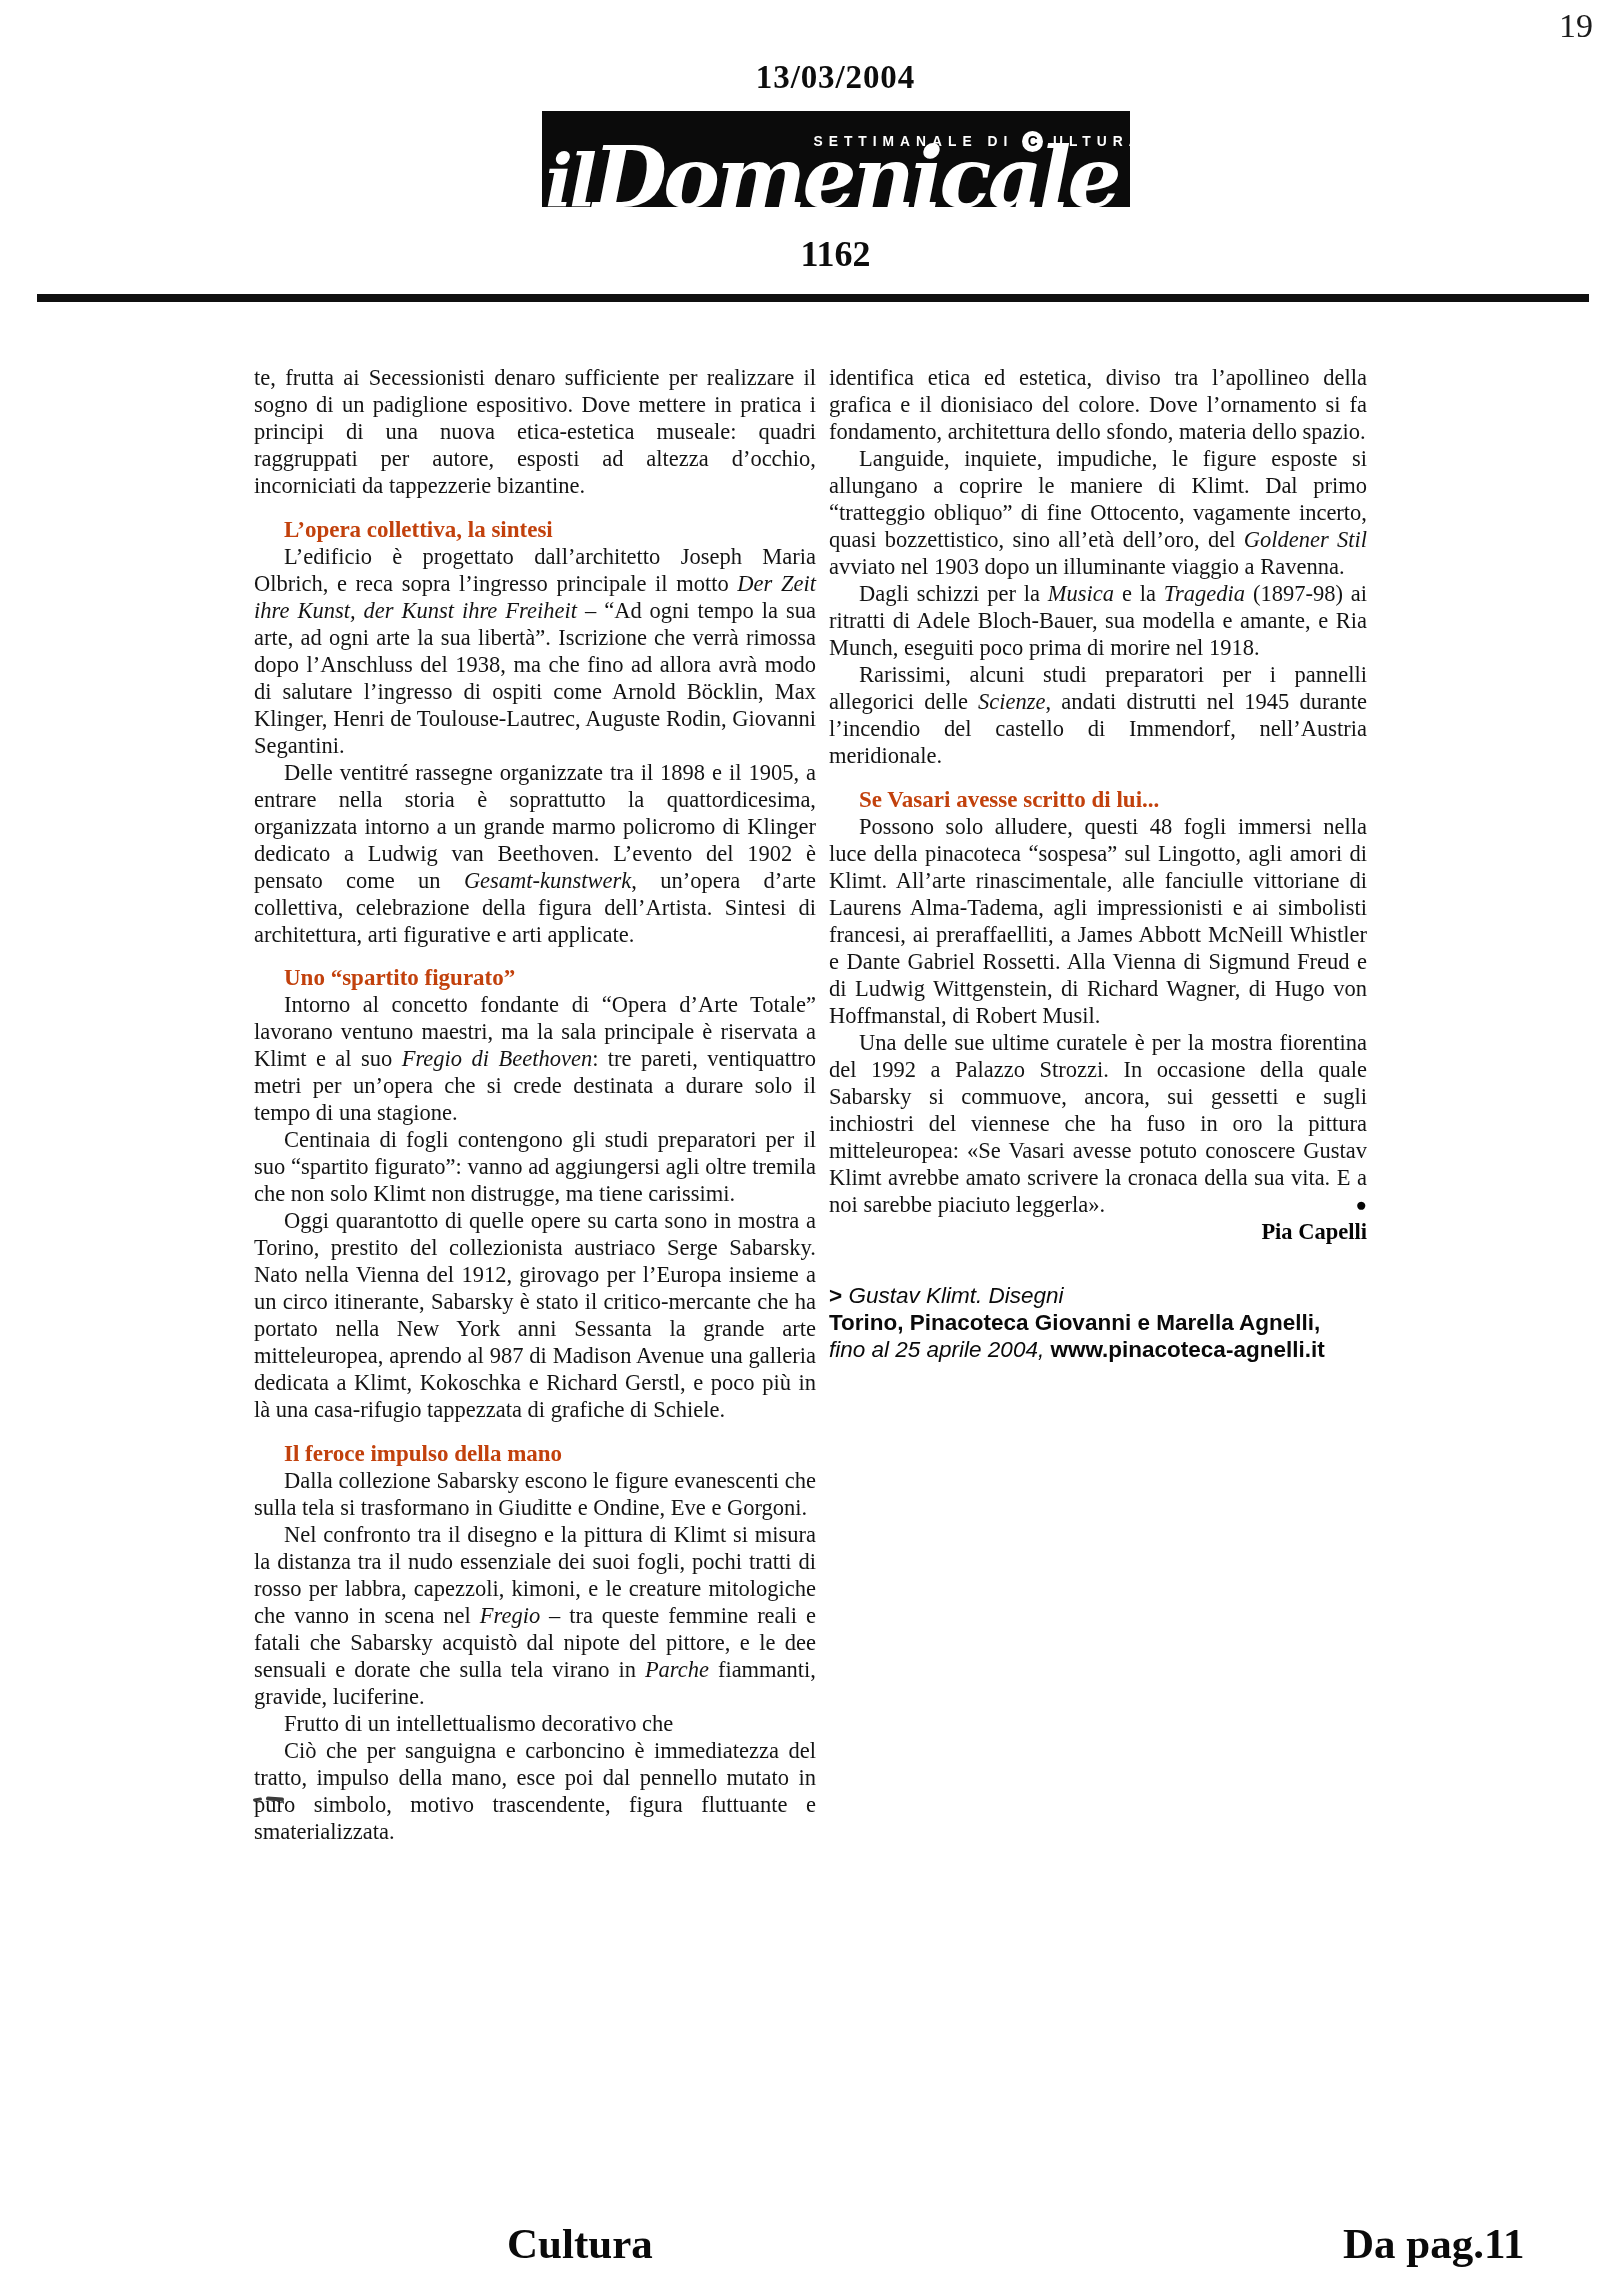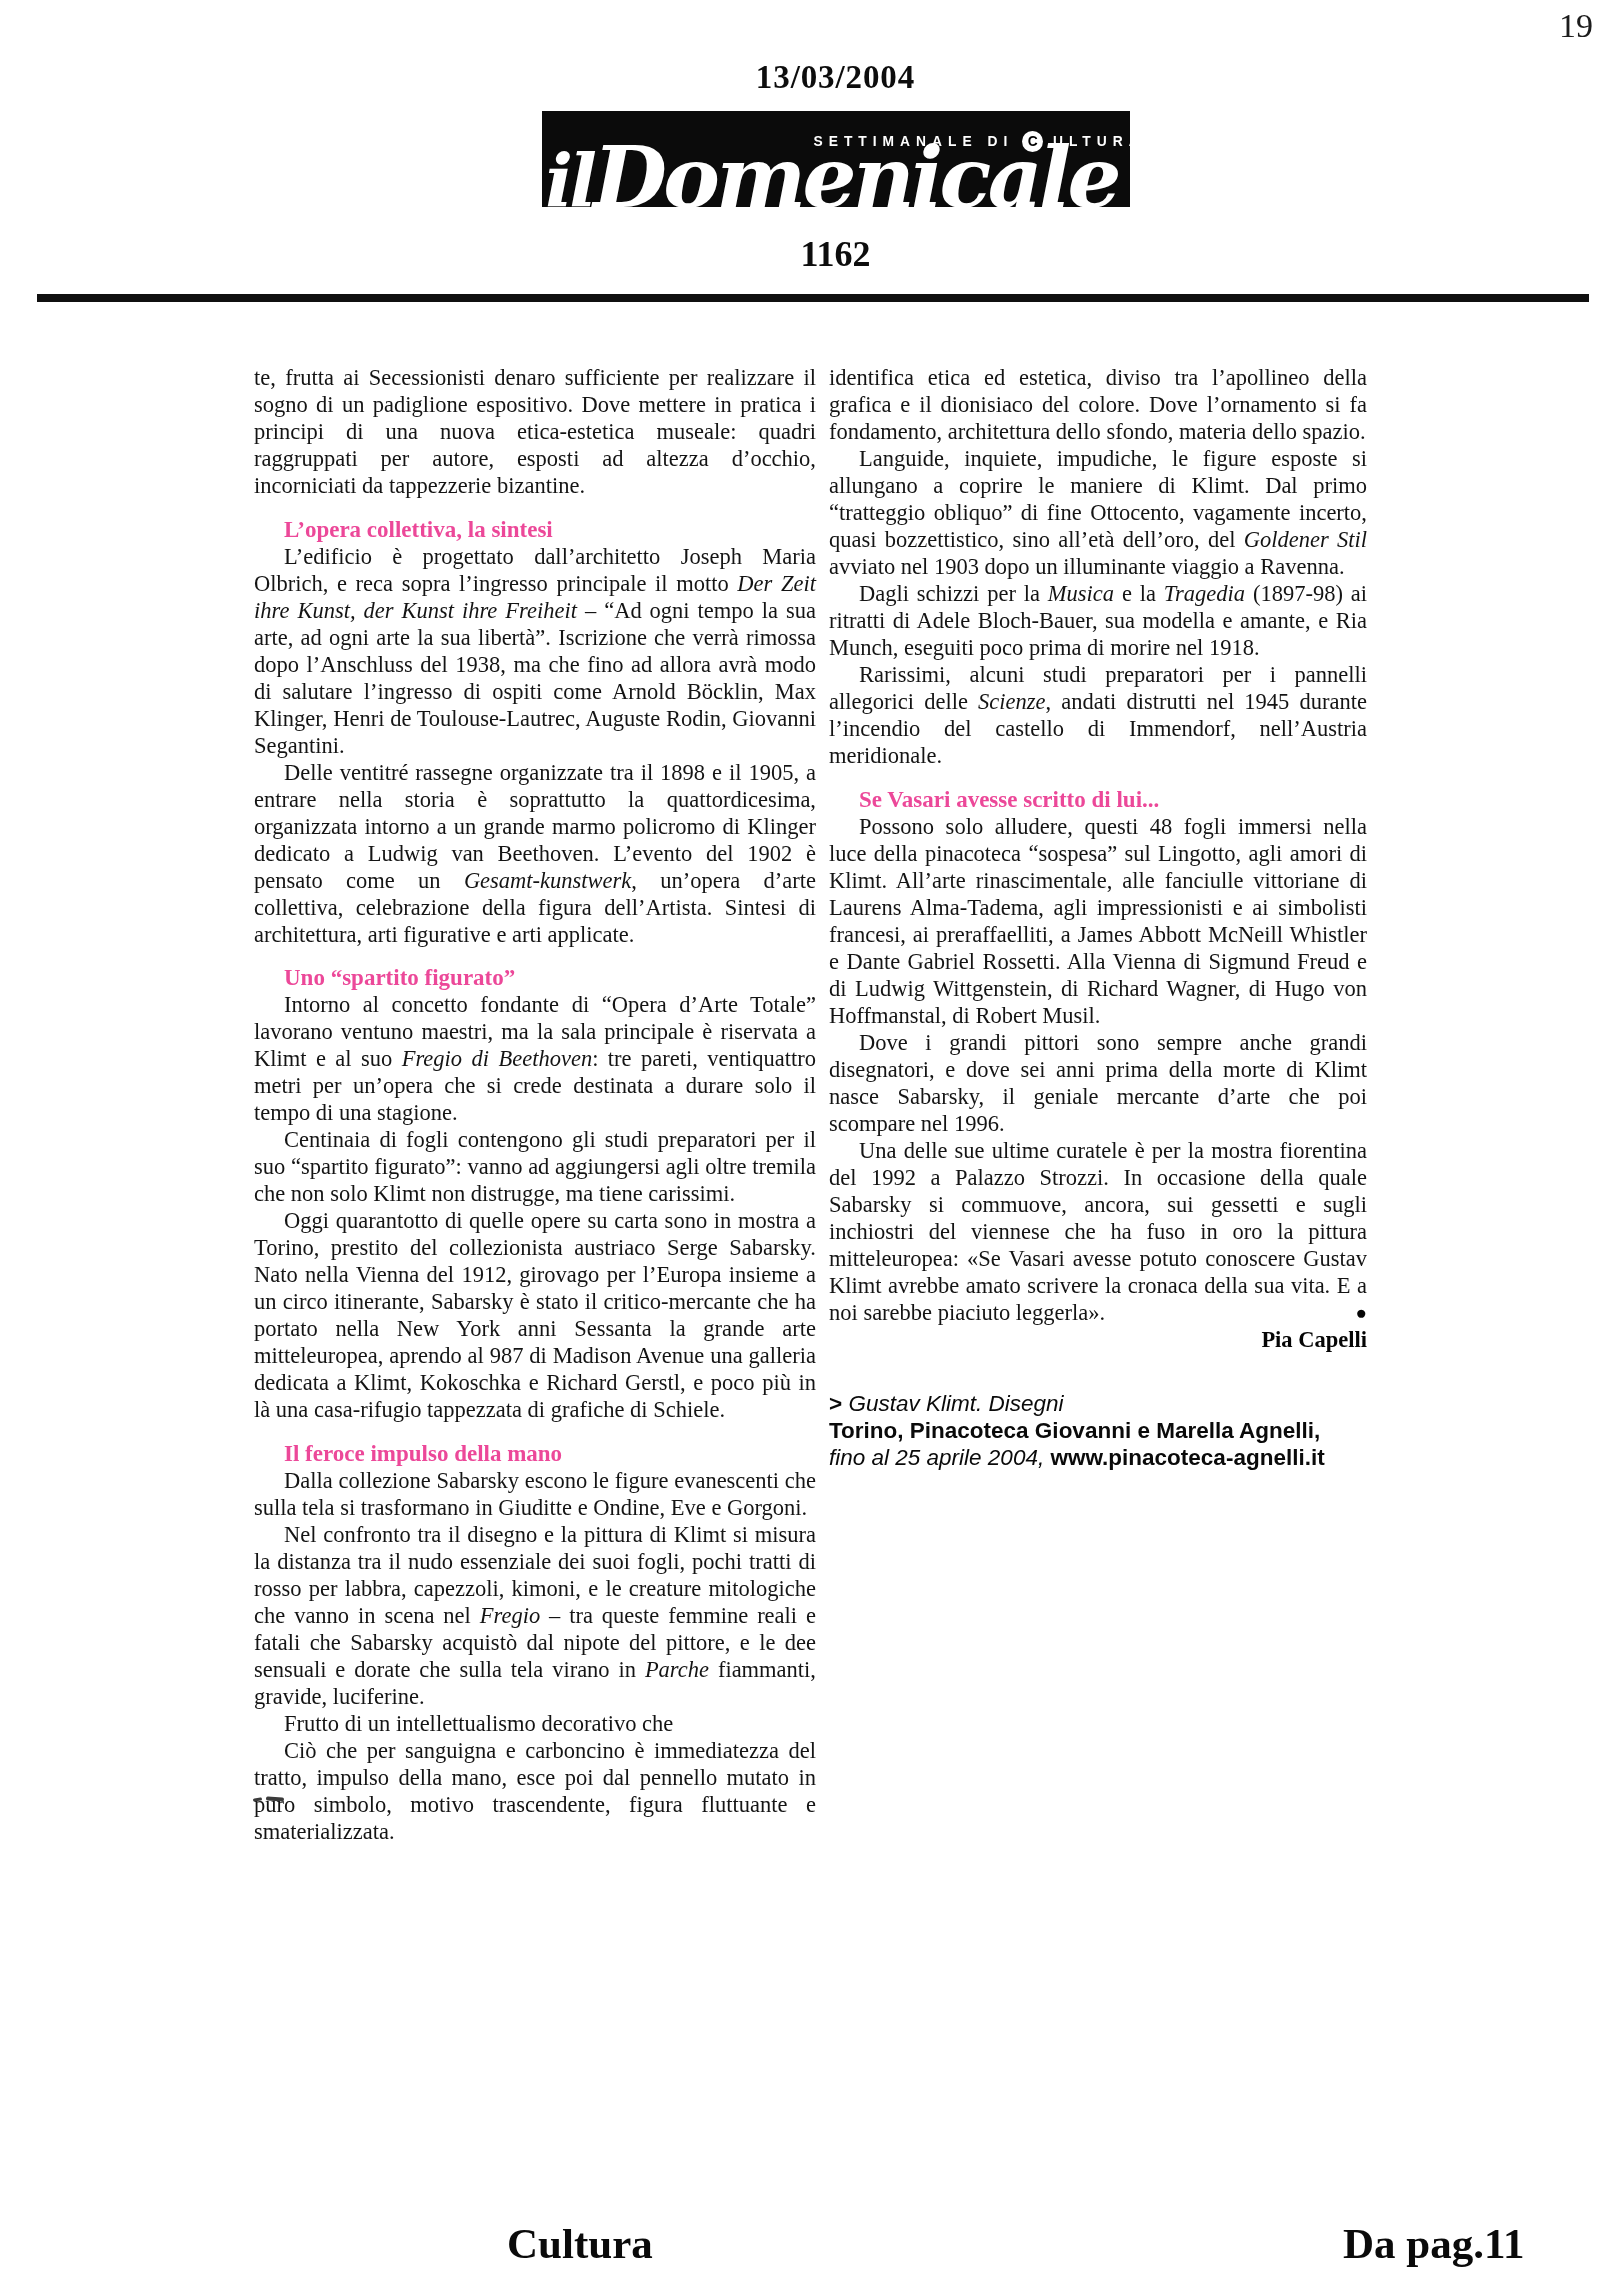--- a/index.html
+++ b/index.html
@@ -56,21 +56,21 @@
   .col {
     position:absolute; top:364px;
     text-align:justify;
     font-size:22.5px; line-height:27px;
   }
   .col-left  { left:254px; width:562px; }
   .col-right { left:829px; width:538px; }
   .para { margin:0; text-indent:30px; }
   .para.noindent { text-indent:0; }
   .subhead {
-    font-size:23px; font-weight:700; color:#ec4899;
+    font-size:23px; font-weight:700; color:#c2410c;
     margin:16.5px 0 0; text-indent:30px;
   }
   .seg-i { font-style:italic; }
   .seg-b { font-weight:700; }
   .byline { text-align:right; font-weight:700; color:#050505; }
   .byline .bullet {
     display:block; line-height:27px; margin-top:-27px; font-size:19px;
   }
   .refblock {
     margin-top:37px;
@@ -126,21 +126,20 @@
     <p class="para"><span>Frutto di un intellettualismo decorativo che</span></p>
     <p class="para"><span>Ciò che per sanguigna e carboncino è immediatezza del tratto, impulso della mano, esce poi dal pennello mutato in puro simbolo, motivo trascendente, figura fluttuante e smaterializzata.</span></p>
   </section>
 <section class="col col-right">
     <p class="para noindent"><span>identifica etica ed estetica, diviso tra l’apollineo della grafica e il dionisiaco del colore. Dove l’ornamento si fa fondamento, architettura dello sfondo, materia dello spazio.</span></p>
     <p class="para"><span>Languide, inquiete, impudiche, le figure esposte si allungano a coprire le maniere di Klimt. Dal primo “tratteggio obliquo” di fine Ottocento, vagamente incerto, quasi bozzettistico, sino all’età dell’oro, del </span><span class="seg-i">Goldener Stil</span><span> avviato nel 1903 dopo un illuminante viaggio a Ravenna.</span></p>
     <p class="para"><span>Dagli schizzi per la </span><span class="seg-i">Musica</span><span> e la </span><span class="seg-i">Tragedia</span><span> (1897-98) ai ritratti di Adele Bloch-Bauer, sua modella e amante, e Ria Munch, eseguiti poco prima di morire nel 1918.</span></p>
     <p class="para"><span>Rarissimi, alcuni studi preparatori per i pannelli allegorici delle </span><span class="seg-i">Scienze</span><span>, andati distrutti nel 1945 durante l’incendio del castello di Immendorf, nell’Austria meridionale.</span></p>
     <h3 class="subhead">Se Vasari avesse scritto di lui...</h3>
     <p class="para"><span>Possono solo alludere, questi 48 fogli immersi nella luce della pinacoteca “sospesa” sul Lingotto, agli amori di Klimt. All’arte rinascimentale, alle fanciulle vittoriane di Laurens Alma-Tadema, agli impressionisti e ai simbolisti francesi, ai preraffaelliti, a James Abbott McNeill Whistler e Dante Gabriel Rossetti. Alla Vienna di Sigmund Freud e di Ludwig Wittgenstein, di Richard Wagner, di Hugo von Hoffmanstal, di Robert Musil.</span></p>
-    <p class="para"><span>Dove i grandi pittori sono sempre anche grandi disegnatori, e dove sei anni prima della morte di Klimt nasce Sabarsky, il geniale mercante d’arte che poi scompare nel 1996.</span></p>
     <p class="para"><span>Una delle sue ultime curatele è per la mostra fiorentina del 1992 a Palazzo Strozzi. In occasione della quale Sabarsky si commuove, ancora, sui gessetti e sugli inchiostri del viennese che ha fuso in oro la pittura mitteleuropea: «Se Vasari avesse potuto conoscere Gustav Klimt avrebbe amato scrivere la cronaca della sua vita. E a noi sarebbe piaciuto leggerla».</span></p>
     <div class="byline">
       <span class="bullet">●</span>
       <div>Pia Capelli</div>
     </div>
     <div class="refblock">
       <div class="refline"><span class="seg-b">&gt; </span><span class="seg-i">Gustav Klimt. Disegni</span></div>
       <div class="refline"><span class="seg-b">Torino, Pinacoteca Giovanni e Marella Agnelli,</span></div>
       <div class="refline"><span class="seg-i">fino al 25 aprile 2004, </span><span class="seg-b">www.pinacoteca-agnelli.it</span></div>
     </div>

